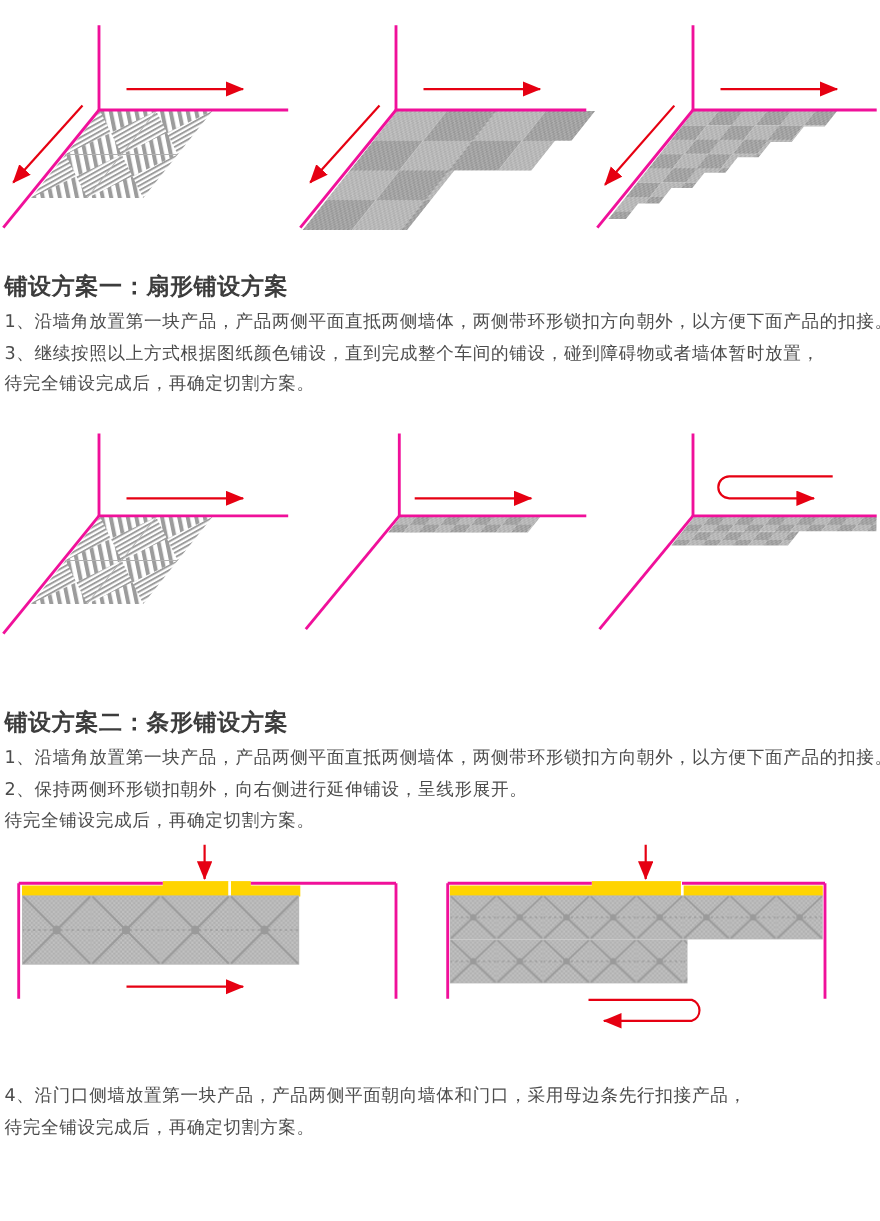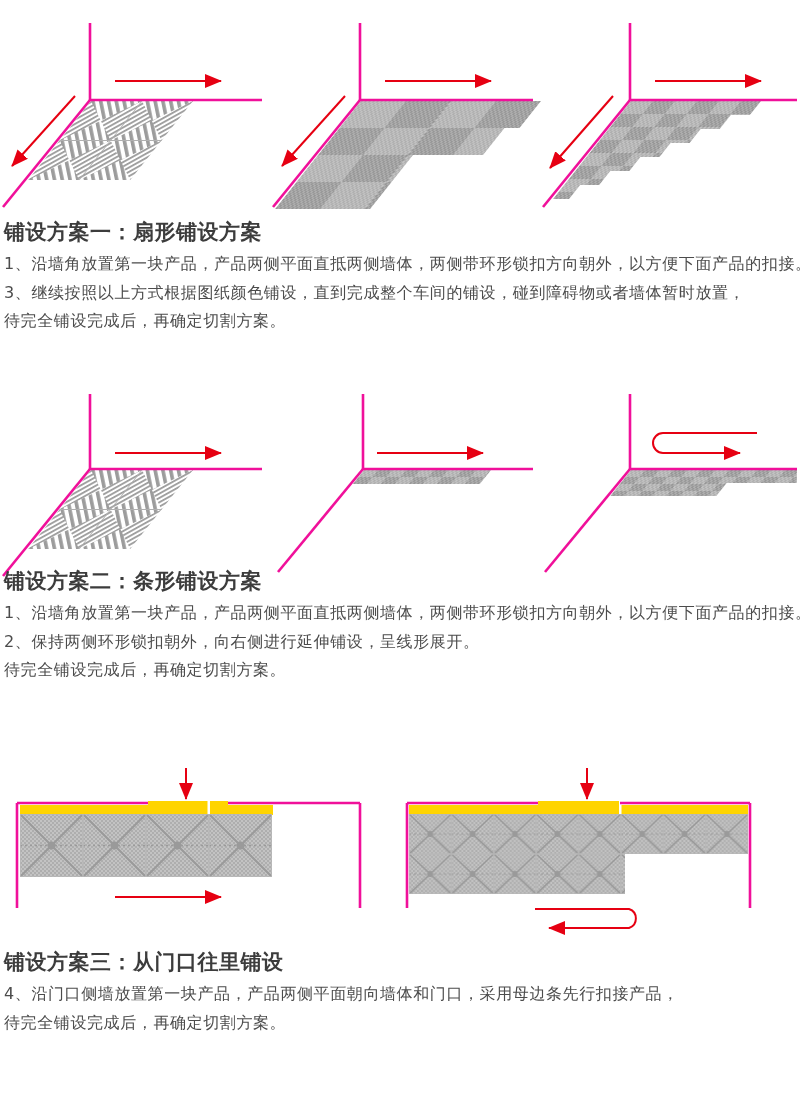--- a/index.html
+++ b/index.html
@@ -8,23 +8,23 @@
   svg.row{position:absolute;left:0;display:block;}
   #row1{top:0;}
   #row2{top:385px;}
   #row3{top:765px;}
   .wall{stroke:var(--magenta);stroke-width:2.6;fill:none;stroke-linecap:butt;}
   .arrow{stroke:var(--red);stroke-width:2;fill:none;}
   .head{fill:var(--red);}
   .yellow{fill:var(--yellow);}
   .notch{fill:#ffffff;}
   .grid{stroke:#b0b0b0;stroke-width:1;fill:none;}
-  .text-block{position:absolute;left:4px;width:792px;}
+  .text-block{position:absolute;left:4px;width:792px;margin-top:28px;}
   #s1{top:219px;}
-  #s2{top:568px;}
+  #s2{top:616px;}
   #s3{top:949px;}
   .sec-title{margin:0;font-size:21px;line-height:26px;font-weight:700;color:#3c3c3c;letter-spacing:0.5px;}
   .sec-lines{margin-top:5px;}
   .sec-line{font-size:16px;line-height:28.6px;height:28.6px;color:#4c4c4c;letter-spacing:0.6px;white-space:nowrap;}
 </style>
 </head>
 <body>
 
 <div class="page">
 
@@ -180,20 +180,19 @@
   <section id="s2" class="text-block">
     <h2 class="sec-title">铺设方案二：条形铺设方案</h2>
     <div class="sec-lines">
       <div class="sec-line">1、沿墙角放置第一块产品，产品两侧平面直抵两侧墙体，两侧带环形锁扣方向朝外，以方便下面产品的扣接。</div>
       <div class="sec-line">2、保持两侧环形锁扣朝外，向右侧进行延伸铺设，呈线形展开。</div>
       <div class="sec-line">待完全铺设完成后，再确定切割方案。</div>
     </div>
   </section>
 
   <section id="s3" class="text-block">
-    <h2 class="sec-title">铺设方案三：从门口往里铺设</h2>
     <div class="sec-lines">
       <div class="sec-line">4、沿门口侧墙放置第一块产品，产品两侧平面朝向墙体和门口，采用母边条先行扣接产品，</div>
       <div class="sec-line">待完全铺设完成后，再确定切割方案。</div>
     </div>
   </section>
 
 </div>
 
 </body></html>

